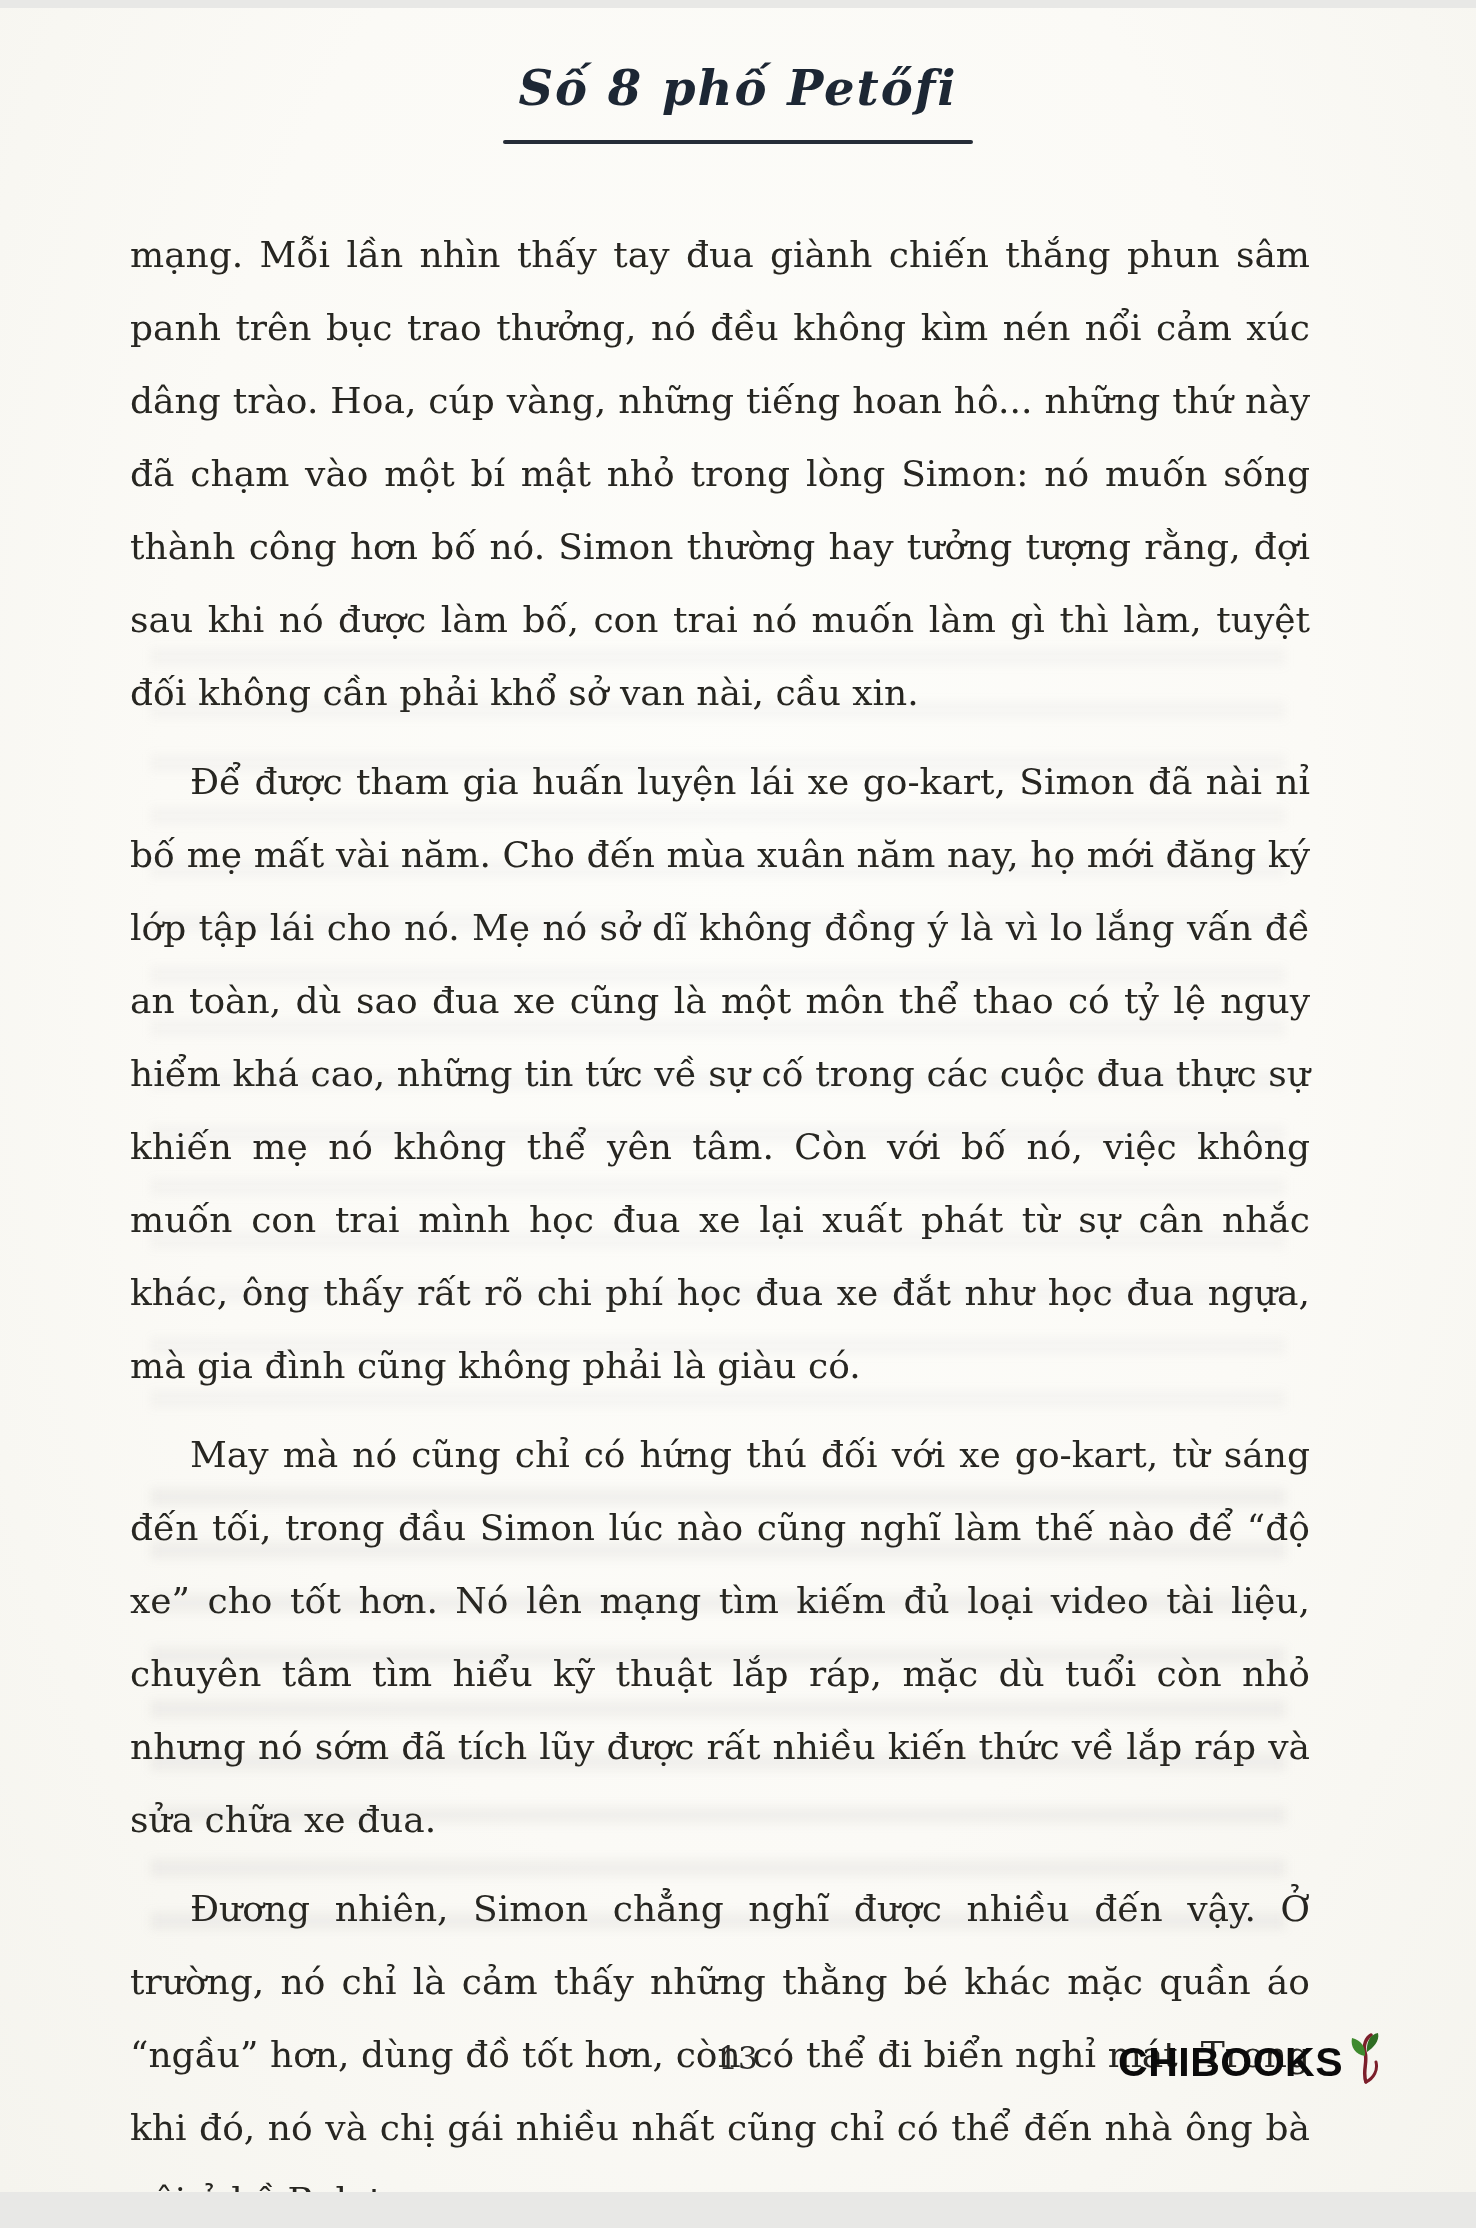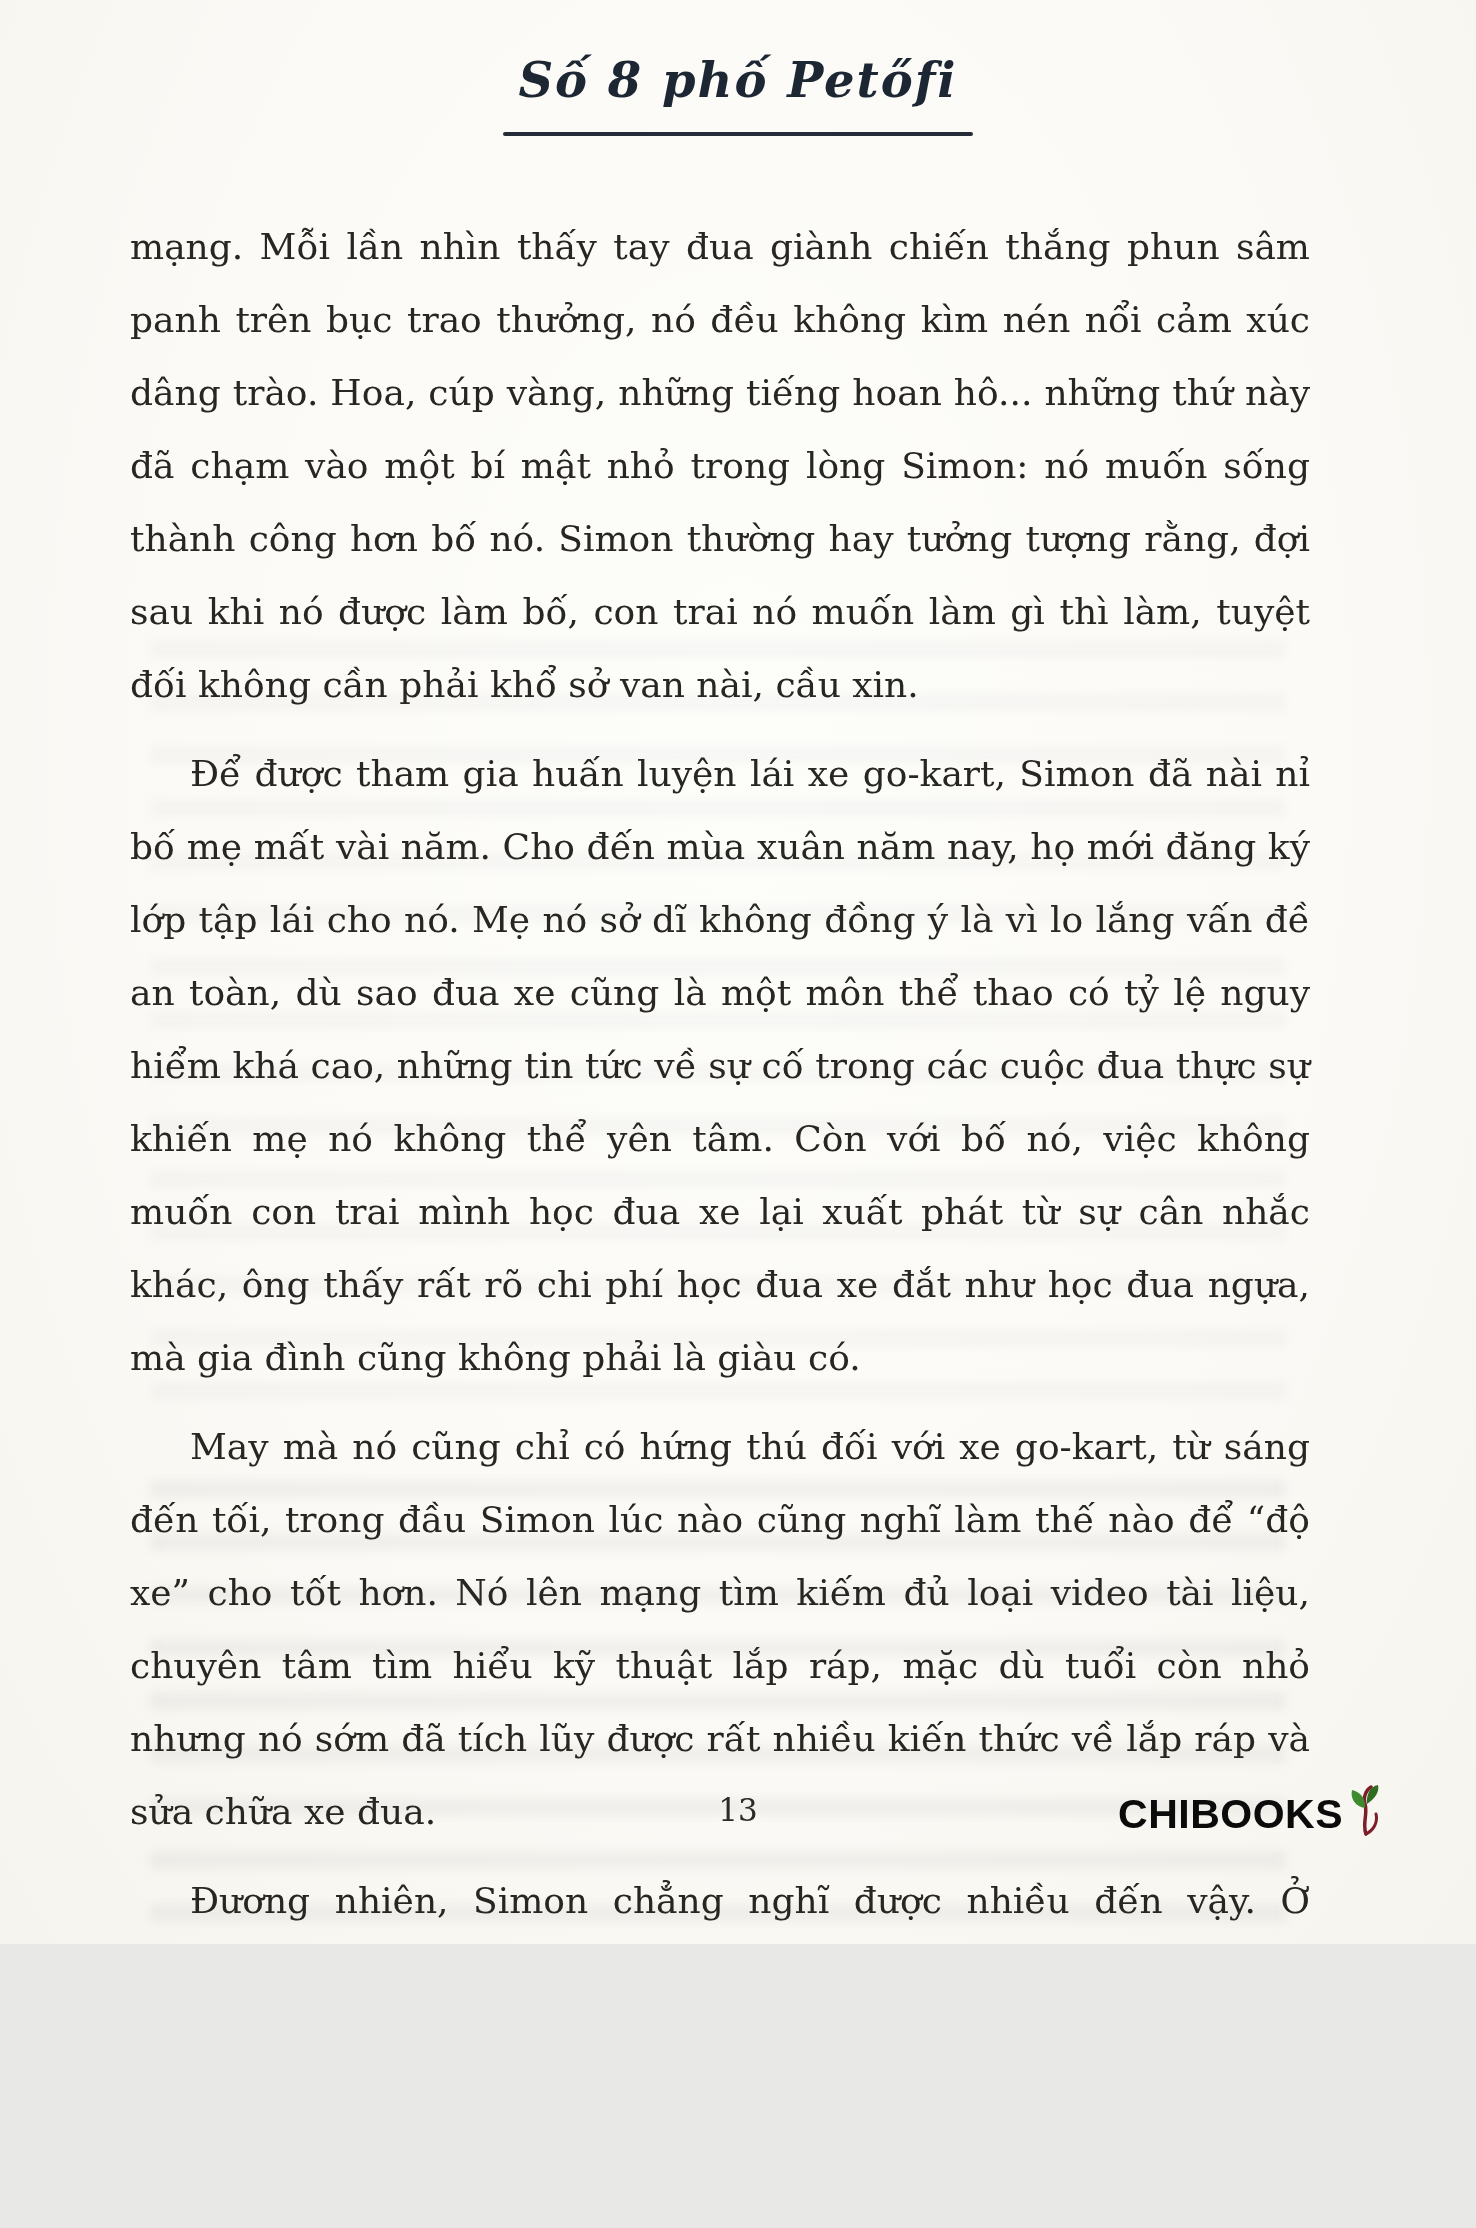--- a/index.html
+++ b/index.html
@@ -3,22 +3,22 @@
 <meta charset="utf-8">
 <style>
   html, body {
     margin: 0;
     padding: 0;
     background: #e8e8e6;
   }
   .page {
     position: relative;
     width: 1476px;
-    height: 1944px;
-    margin: 0 auto;
+    height: 2184px;
+    margin: 8px auto;
     background: radial-gradient(ellipse at 50% 38%, #fdfdfa 0%, #fbfaf6 55%, #f5f4ee 100%);
     overflow: hidden;
   }
 
   
   .running-head {
     position: absolute;
     top: 52px;
     left: 0;
     width: 100%;

